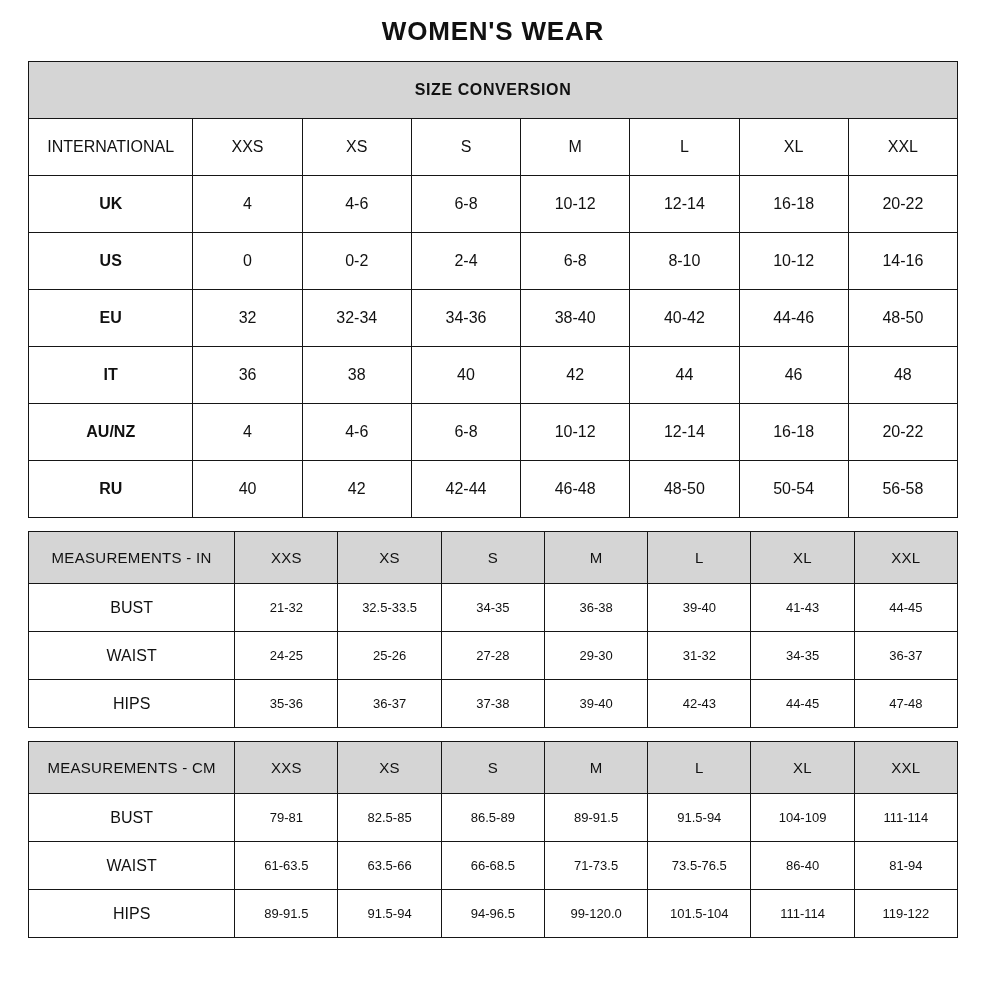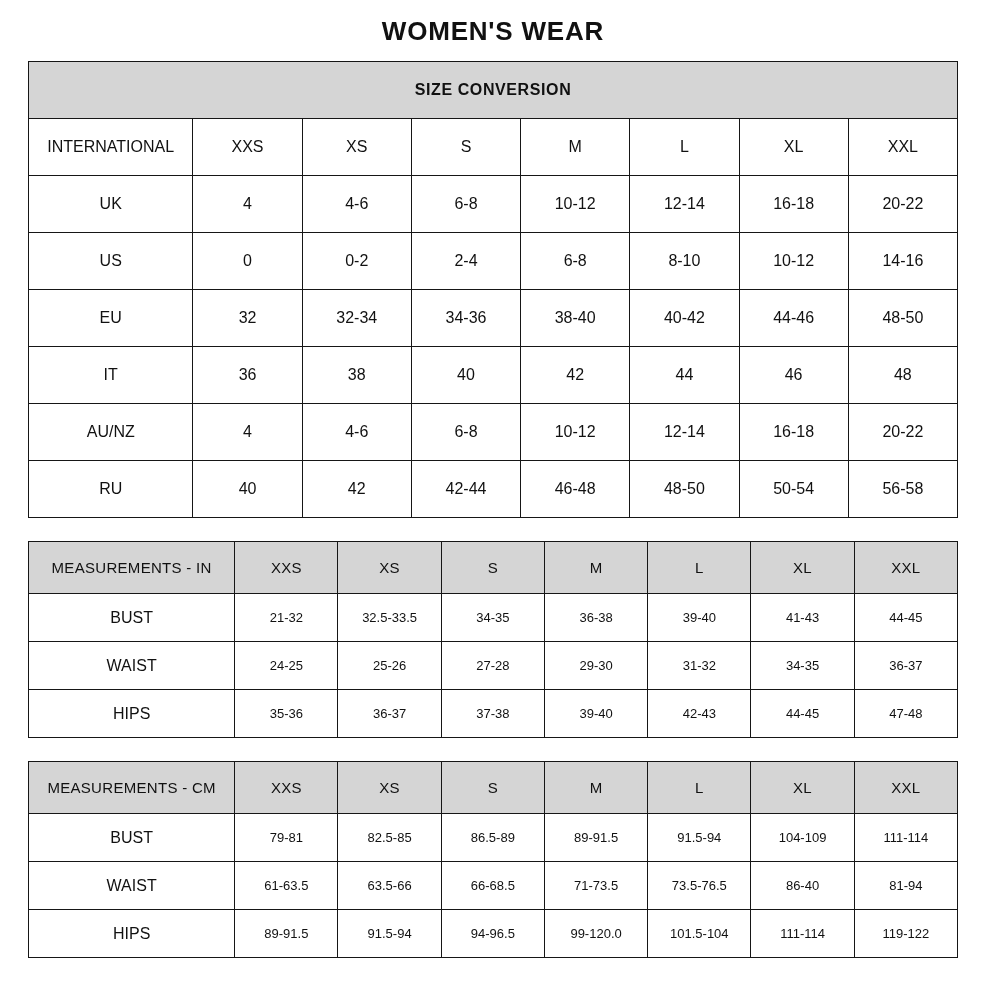--- a/index.html
+++ b/index.html
@@ -15,41 +15,41 @@
     text-align: center;
     font-size: 26px;
     font-weight: 700;
     letter-spacing: 0.8px;
     margin: 4px 0 14px 0;
   }
   table {
     width: 100%;
     border-collapse: collapse;
     table-layout: fixed;
-    margin-bottom: 23px;
+    margin-bottom: 13px;
   }
   th, td {
     border: 1.5px solid #161616;
     text-align: center;
     vertical-align: middle;
     font-weight: 400;
     overflow: hidden;
     white-space: nowrap;
   }
   .title-cell {
     background: #d5d5d5;
     font-weight: 700;
     font-size: 15px;
     letter-spacing: 0.6px;
     height: 44px;
   }
   
   .t1 th, .t1 td { height: 57px; font-size: 16px; }
   .t1 .head-plain { font-weight: 400; }
-  .t1 .row-label { font-weight: 400; }
+  .t1 .row-label { font-weight: 700; }
   
   .t2 th, .t3 th, .t2 td, .t3 td { font-size: 13px; }
   .t2 .head-gray, .t3 .head-gray {
     background: #d5d5d5;
     font-weight: 400;
     font-size: 15px;
     height: 52px;
     letter-spacing: 0.3px;
   }
   .t2 .row-label, .t3 .row-label { font-weight: 400; font-size: 16px; }

